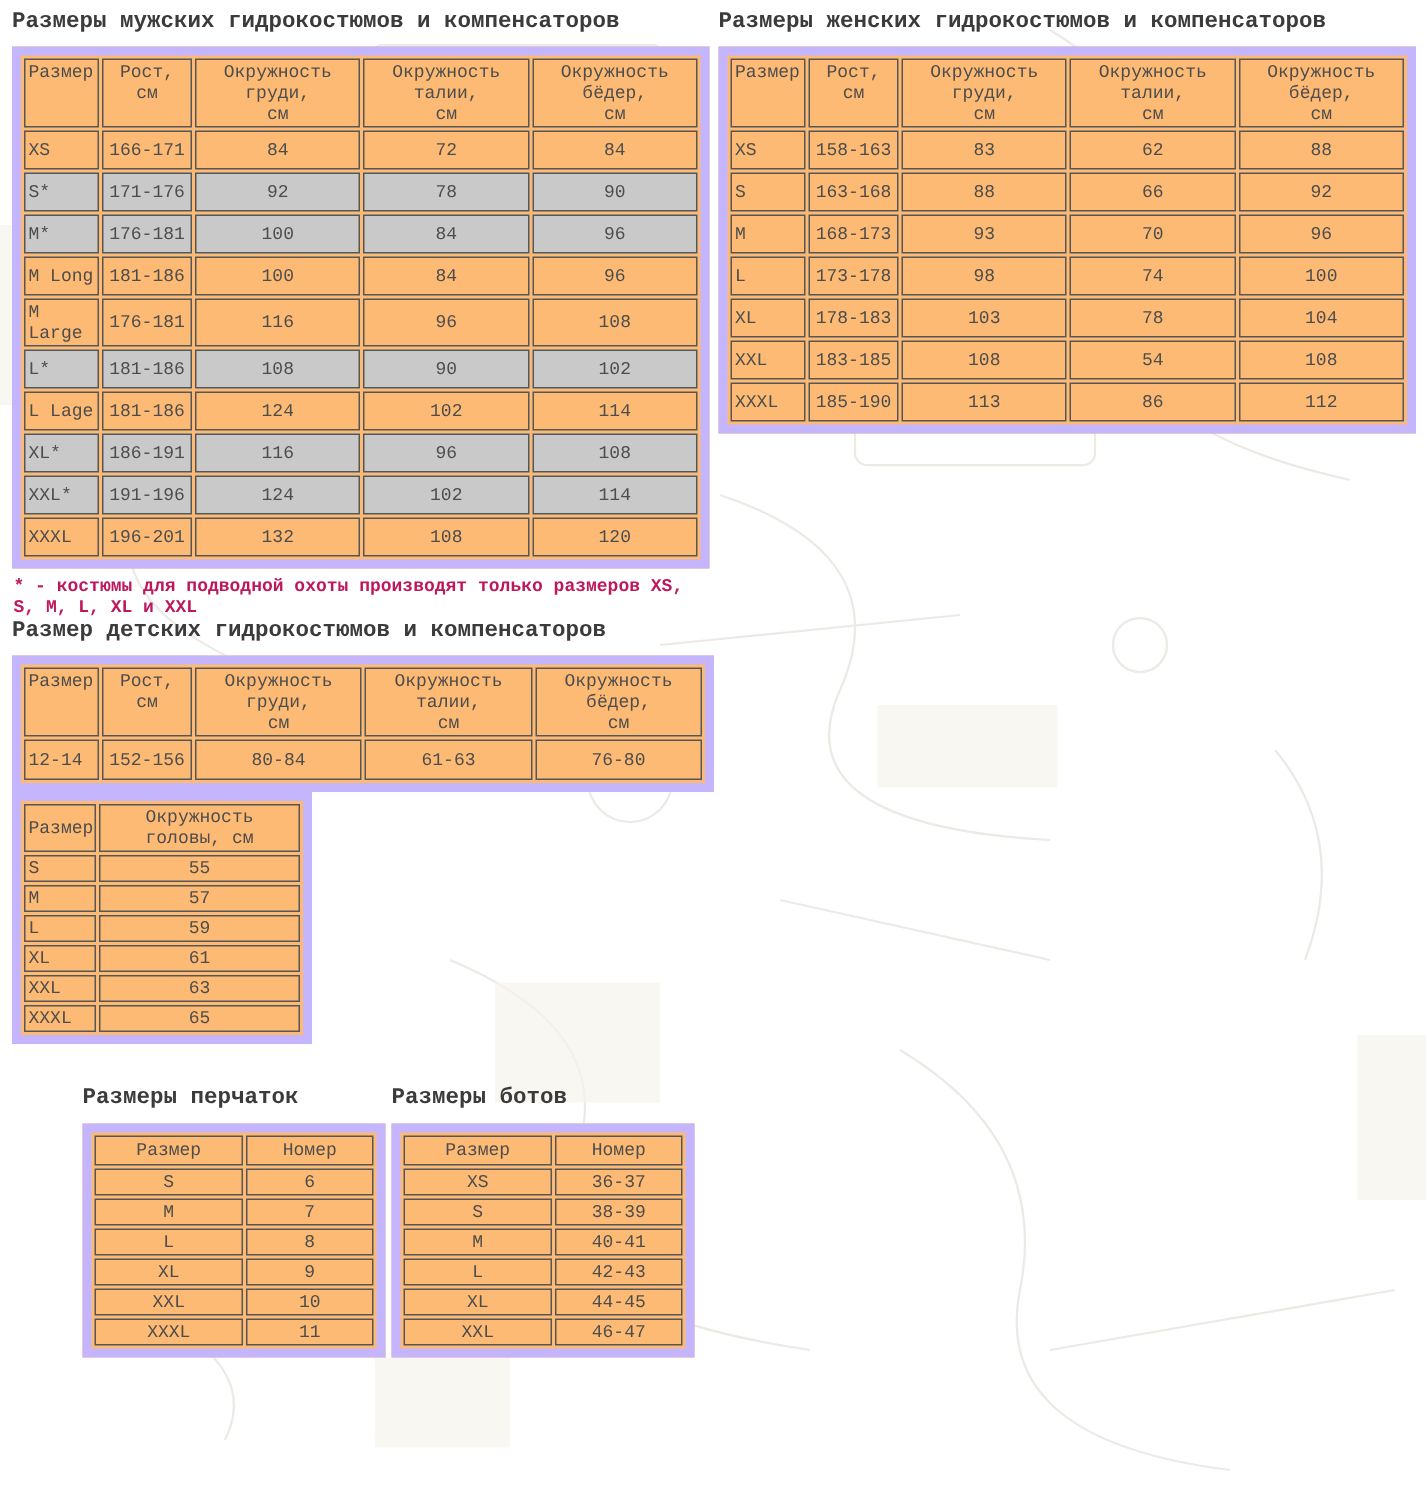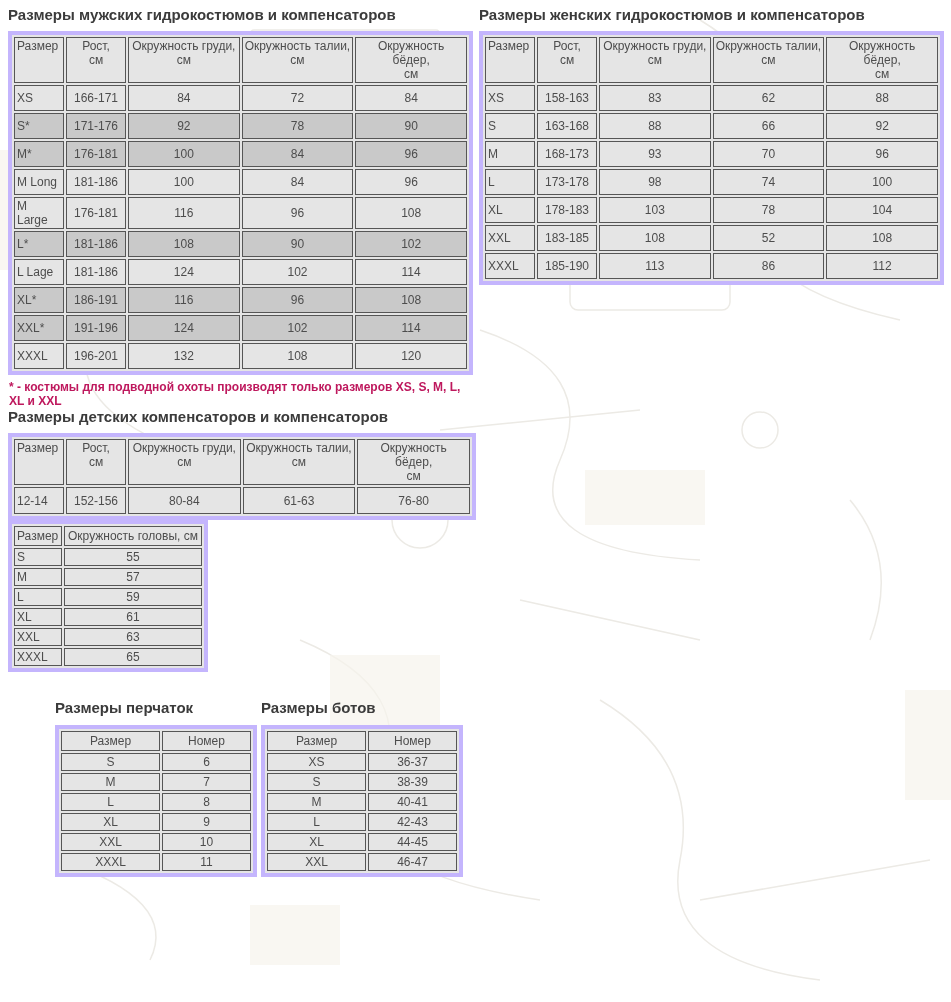--- a/index.html
+++ b/index.html
@@ -1,20 +1,20 @@
 <!DOCTYPE html>
 <html><head>
 <meta charset="utf-8">
 <style>
   html, body { margin: 0; padding: 0; background: #ffffff; }
   .page {
     position: relative;
     width: 951px;
     min-height: 1002px;
-    font-family: Liberation Sans, sans-serif;
+    font-family: Liberation Mono, monospace;
     color: #4d4d4d;
     overflow: hidden;
     background: #ffffff;
   }
   .watermark {
     position: absolute;
     left: 0; top: 0;
     z-index: 0;
     pointer-events: none;
   }
@@ -30,22 +30,22 @@
     margin: 0 0 8px 0;
     letter-spacing: 0;
   }
   .top-row { display: flex; align-items: flex-start; gap: 5px; }
   .col-left  { width: 466px; flex: none; }
   .col-right { width: 467px; flex: none; }
 
   table.sz {
     border-collapse: separate;
     border-spacing: 2px;
-    border: 4px solid #c4b5fd;
-    background: #e5e5e5;
+    border: 6px solid #c4b5fd;
+    background: #fdba74;
     table-layout: fixed;
     font-size: 12px;
     color: #4d4d4d;
   }
   table.sz th, table.sz td {
     border: 1px solid #565656;
     font-weight: normal;
     box-sizing: border-box;
     padding: 1px 2px;
     overflow: hidden;
@@ -216,21 +216,21 @@
                 <td>196-201</td>
                 <td>132</td>
                 <td>108</td>
                 <td>120</td>
               </tr>
             </tbody>
         </table>
 
         <p class="footnote">* - костюмы для подводной охоты производят только размеров XS, S, M, L, XL и XXL</p>
 
-        <h2 class="section-title gap-md">Размеры детских компенсаторов и компенсаторов</h2>
+        <h2 class="section-title gap-md">Размер детских гидрокостюмов и компенсаторов</h2>
         <table class="sz t5 tall children-w">
           <colgroup>
               <col class="c1">
               <col class="c2">
               <col>
               <col>
               <col>
             </colgroup>
           <thead>
               <tr>
@@ -437,21 +437,21 @@
                 <td>XL</td>
                 <td>178-183</td>
                 <td>103</td>
                 <td>78</td>
                 <td>104</td>
               </tr>
               <tr>
                 <td>XXL</td>
                 <td>183-185</td>
                 <td>108</td>
-                <td>52</td>
+                <td>54</td>
                 <td>108</td>
               </tr>
               <tr>
                 <td>XXXL</td>
                 <td>185-190</td>
                 <td>113</td>
                 <td>86</td>
                 <td>112</td>
               </tr>
             </tbody>

